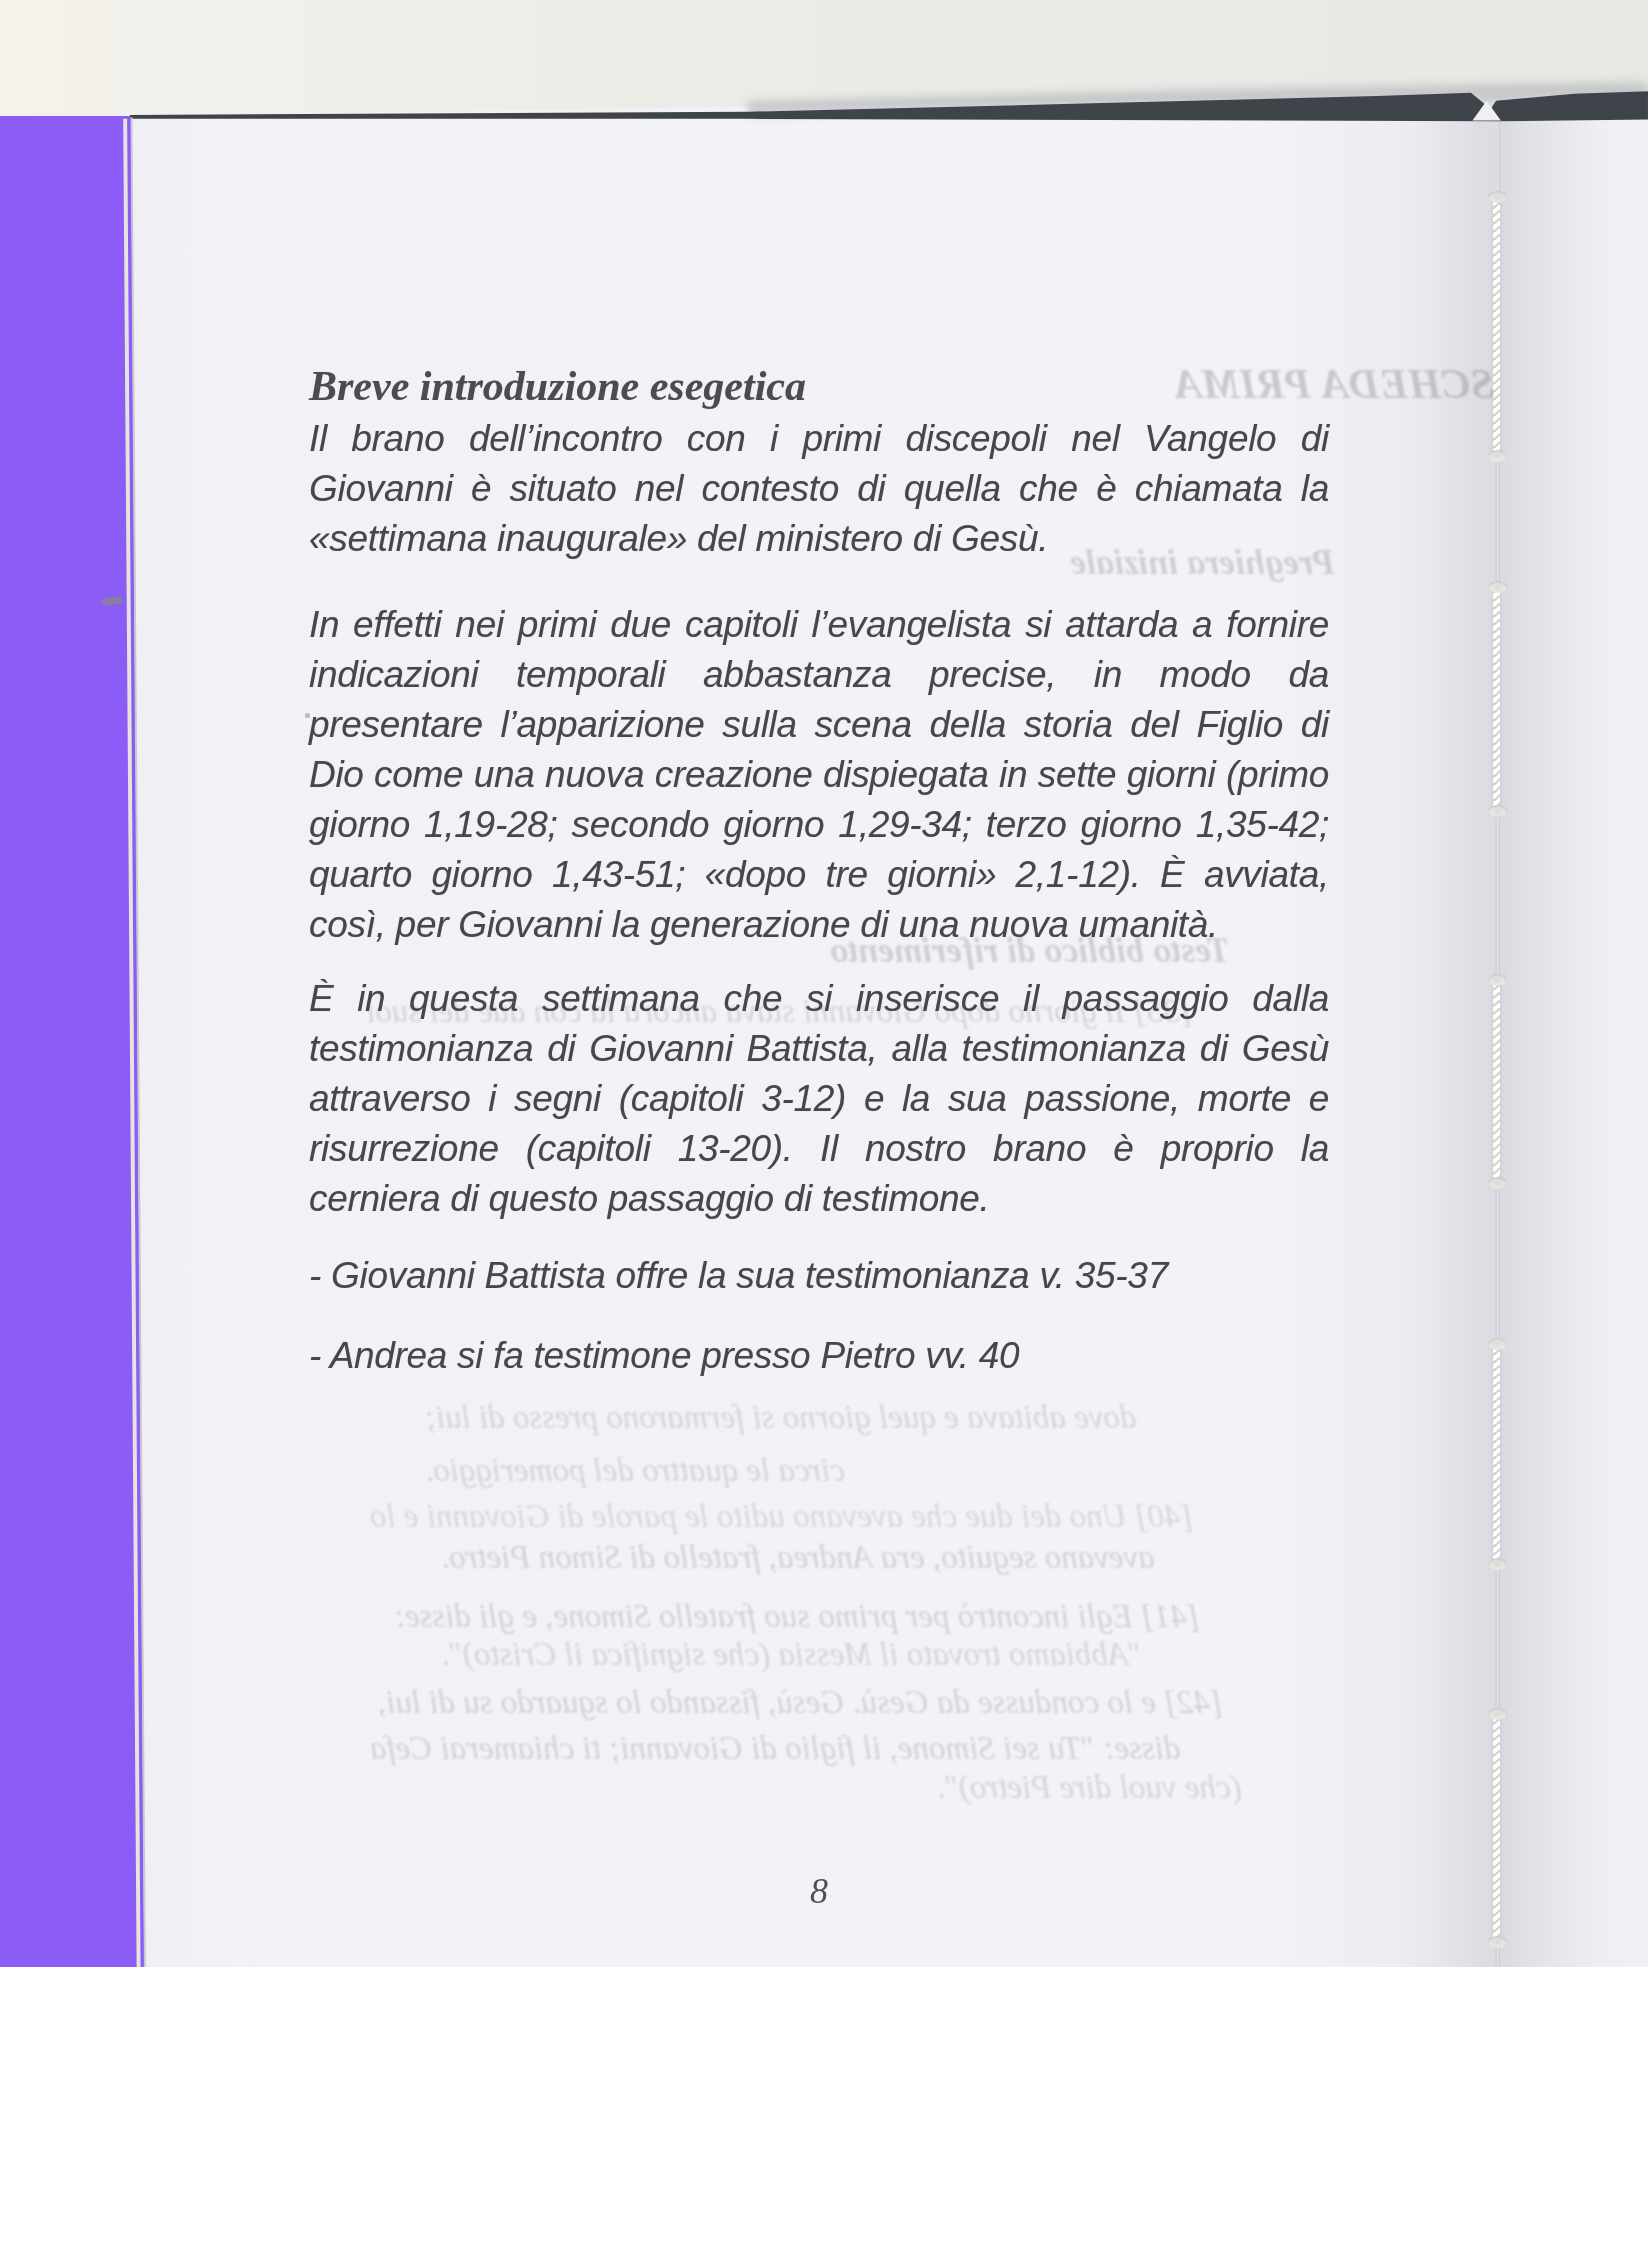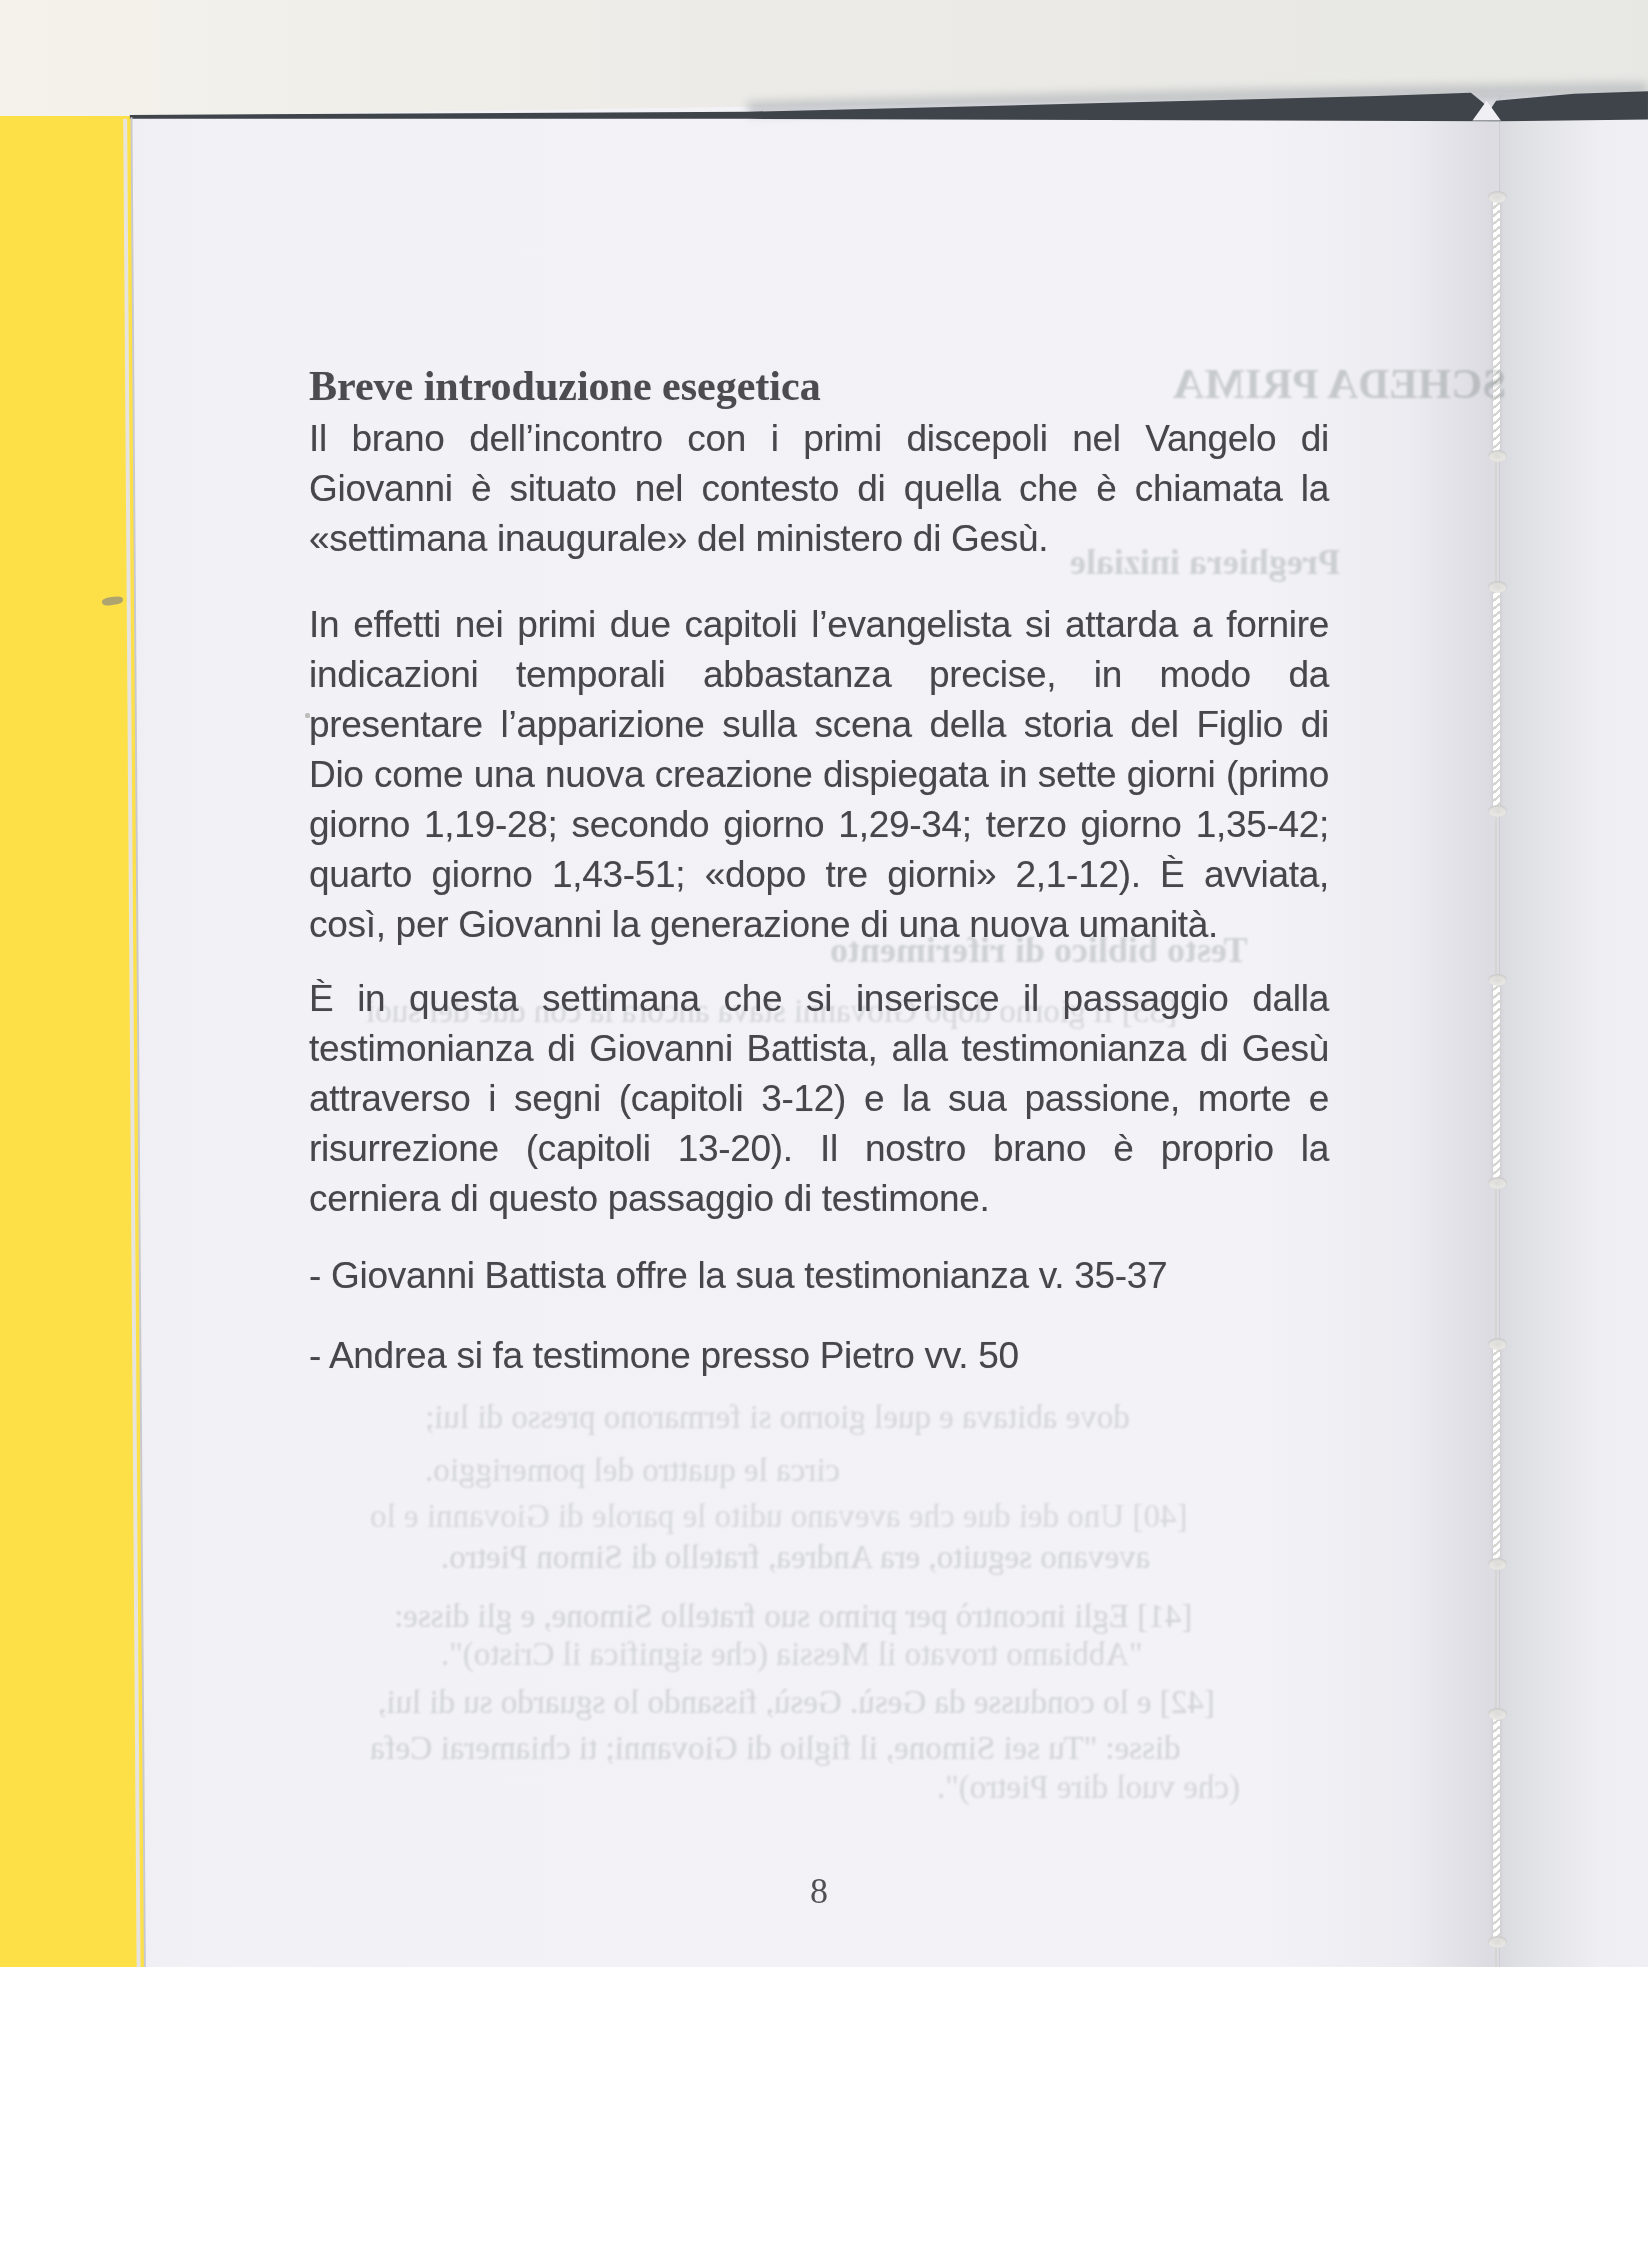--- a/index.html
+++ b/index.html
@@ -1,21 +1,22 @@
 <!DOCTYPE html>
 <html style="font-size:12.6px"><head>
 <meta charset="utf-8">
 <style>
   html,body{margin:0;padding:0;}
   .stage{
     position:relative;
     width:1648px;height:1967px;
-    background:#fde047;
+    background:#8b5cf6;
     overflow:hidden;
     font-family:"Liberation Sans",sans-serif;
+    font-style:italic;
   }
   
   .lid-strip{
     position:absolute;left:0;top:0;width:1648px;height:116px;
     background:linear-gradient(90deg,#f4f2eb 0%,#ecebe7 45%,#e7e7e3 100%);
   }
   
   .page{
     position:absolute;inset:0;
     clip-path:polygon(131px 116px,1648px 93px,1648px 2057px,145px 2069px);
@@ -123,21 +124,21 @@
     <div class="ghost" style="left:378px;top:1684px;font-size:33px;opacity:.24;">[42] e lo condusse da Gesù. Gesù, fissando lo sguardo su di lui,</div>
     <div class="ghost" style="left:370px;top:1730px;font-size:33px;opacity:.24;">disse: "Tu sei Simone, il figlio di Giovanni; ti chiamerai Cefa</div>
     <div class="ghost" style="left:937px;top:1769px;font-size:33px;opacity:.22;">(che vuol dire Pietro)".</div>
 
     <div class="textblock">
       <h1>Breve introduzione esegetica</h1>
       <p class="p1">Il brano dell’incontro con i primi discepoli nel Vangelo di Giovanni è situato nel contesto di quella che è chiamata la «settimana inaugurale» del ministero di Gesù.</p>
       <p class="p2">In effetti nei primi due capitoli l’evangelista si attarda a fornire indicazioni temporali abbastanza precise, in modo da presentare l’apparizione sulla scena della storia del Figlio di Dio come una nuova creazione dispiegata in sette giorni (primo giorno 1,19-28; secondo giorno 1,29-34; terzo giorno 1,35-42; quarto giorno 1,43-51; «dopo tre giorni» 2,1-12). È avviata, così, per Giovanni la generazione di una nuova umanità.</p>
       <p class="p3">È in questa settimana che si inserisce il passaggio dalla testimonianza di Giovanni Battista, alla testimonianza di Gesù attraverso i segni (capitoli 3-12) e la sua passione, morte e risurrezione (capitoli 13-20). Il nostro brano è proprio la cerniera di questo passaggio di testimone.</p>
       <div class="li">- Giovanni Battista offre la sua testimonianza v. 35-37</div>
-      <div class="li">- Andrea si fa testimone presso Pietro vv. 50</div>
+      <div class="li">- Andrea si fa testimone presso Pietro vv. 40</div>
     </div>
 
     <div class="pagenum">8</div>
   </div>
 
   <div class="speck" style="left:102px;top:597px;width:20.5px;height:7.9px;transform:rotate(-8deg);opacity:.7;"></div>
   <div class="speck" style="left:305px;top:713px;width:4.7px;height:4.7px;opacity:.5;"></div>
 
   <svg class="edges" width="1648" height="2261" viewBox="0 0 2094 2873">
     <defs>

